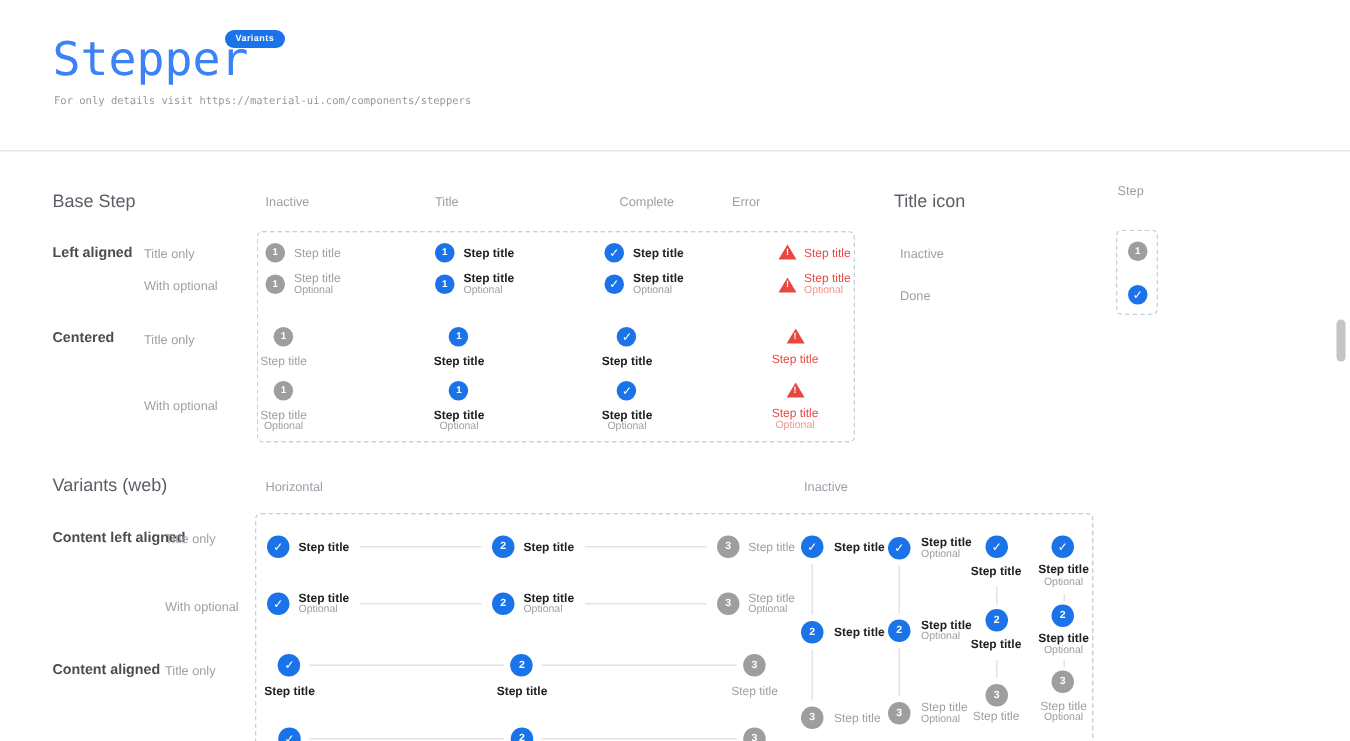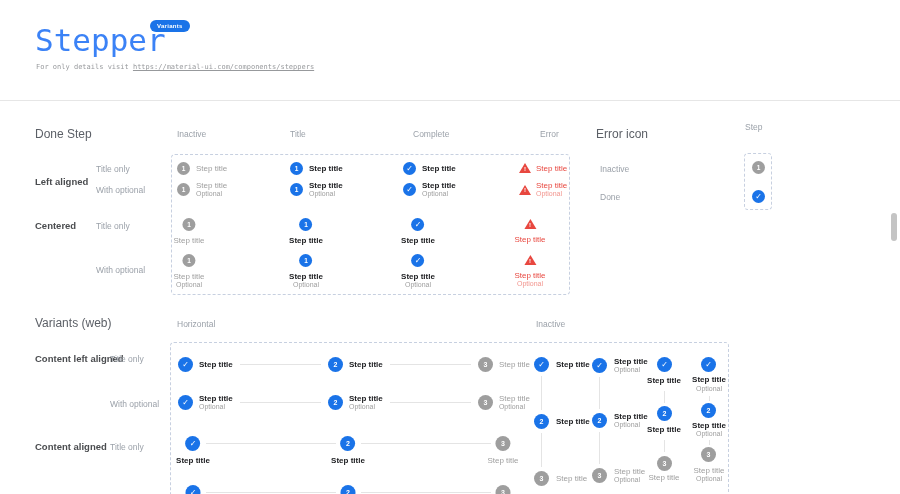--- a/index.html
+++ b/index.html
@@ -3,21 +3,21 @@
 <meta charset="utf-8">
 <style>
   *{margin:0;padding:0;box-sizing:border-box}
   html,body{width:900px;height:494px}
   body{position:relative;background:#fff;font-family:"Liberation Sans",sans-serif;overflow:hidden}
   .abs{position:absolute}
   .mono{font-family:"DejaVu Sans Mono",monospace}
   .h1{font-size:31px;color:#3b82f6}
   .badge{background:#1a73e8;color:#fff;font-size:6px;font-weight:bold;padding:3px 7px;border-radius:7px;letter-spacing:.3px}
   .subtitle{font-size:7px;color:#97999c;white-space:pre}
-  .subtitle a{color:#97999c;text-decoration:underline;cursor:pointer}
+  .subtitle a{color:#97999c;cursor:pointer}
   .divider{height:1px;background:#e6e6e6;width:900px}
   .sec{font-size:12px;color:#5b5f66}
   .colh{font-size:8.5px;color:#9ba1a9}
   .rowg{font-size:9.5px;font-weight:bold;color:#4a4c4f}
   .subl{font-size:8.5px;color:#9ba1a9}
   .dash{border:1px dashed #c7d0e0;border-radius:4px}
   .circle{border-radius:50%;background:#9e9e9e;color:#fff;display:inline-flex;align-items:center;justify-content:center;font-weight:bold;flex:none}
   .s13{width:13px;height:13px;font-size:6.5px}
   .s15{width:15px;height:15px;font-size:7px}
   .blue{background:#1a73e8}
@@ -42,27 +42,27 @@
   .thumb{width:6px;height:28px;border-radius:3px;background:#c4c4c4;cursor:pointer}
 </style>
 </head>
 <body>
 
 <div class="abs h1 mono" style="left:35px;top:22px">Stepper</div>
 <div class="abs badge" style="left:150px;top:20px">Variants</div>
 <div class="abs subtitle mono" style="left:36px;top:63px"><span>For only details visit </span><a>https://material-ui.com/components/steppers</a></div>
 <div class="abs divider" style="left:0;top:100px"></div>
 
-<div class="abs sec" style="left:35px;top:127px">Done Step</div>
+<div class="abs sec" style="left:35px;top:127px">Base Step</div>
 <div class="abs colh" style="left:177px;top:129px">Inactive</div>
 <div class="abs colh" style="left:290px;top:129px">Title</div>
 <div class="abs colh" style="left:413px;top:129px">Complete</div>
-<div class="abs colh" style="left:540px;top:129px">Error</div>
-
-<div class="abs rowg" style="left:35px;top:176px">Left aligned</div>
+<div class="abs colh" style="left:488px;top:129px">Error</div>
+
+<div class="abs rowg" style="left:35px;top:163px">Left aligned</div>
 <div class="abs subl" style="left:96px;top:164px">Title only</div>
 <div class="abs subl" style="left:96px;top:185px">With optional</div>
 <div class="abs rowg" style="left:35px;top:220px">Centered</div>
 <div class="abs subl" style="left:96px;top:221px">Title only</div>
 <div class="abs subl" style="left:96px;top:265px">With optional</div>
 
 <div class="abs dash" style="left:171px;top:154px;width:399px;height:141px"></div>
 
 <div class="abs hstep" style="left:177px;top:162px">
     <span class="circle s13">1</span>
@@ -157,21 +157,21 @@
 <div class="abs cstep ctr" style="left:530px;top:255px;gap:6px">
     <span class="tri">
       <i>!</i>
     </span>
     <span class="vcol c">
       <span class="st err">Step title</span>
       <span class="opt err">Optional</span>
     </span>
   </div>
 
-<div class="abs sec" style="left:596px;top:127px">Error icon</div>
+<div class="abs sec" style="left:596px;top:127px">Title icon</div>
 <div class="abs colh" style="left:745px;top:122px">Step</div>
 <div class="abs dash" style="left:744px;top:153px;width:28px;height:57px"></div>
 <div class="abs colh" style="left:600px;top:164px">Inactive</div>
 <div class="abs colh" style="left:600px;top:192px">Done</div>
 <span class="abs circle s13" style="left:752px;top:161px">1</span>
 <span class="abs circle s13 blue ck" style="left:752px;top:190px">✓</span>
 
 <div class="abs sec" style="left:35px;top:316px">Variants (web)</div>
 <div class="abs colh" style="left:177px;top:319px">Horizontal</div>
 <div class="abs colh" style="left:536px;top:319px">Inactive</div>

